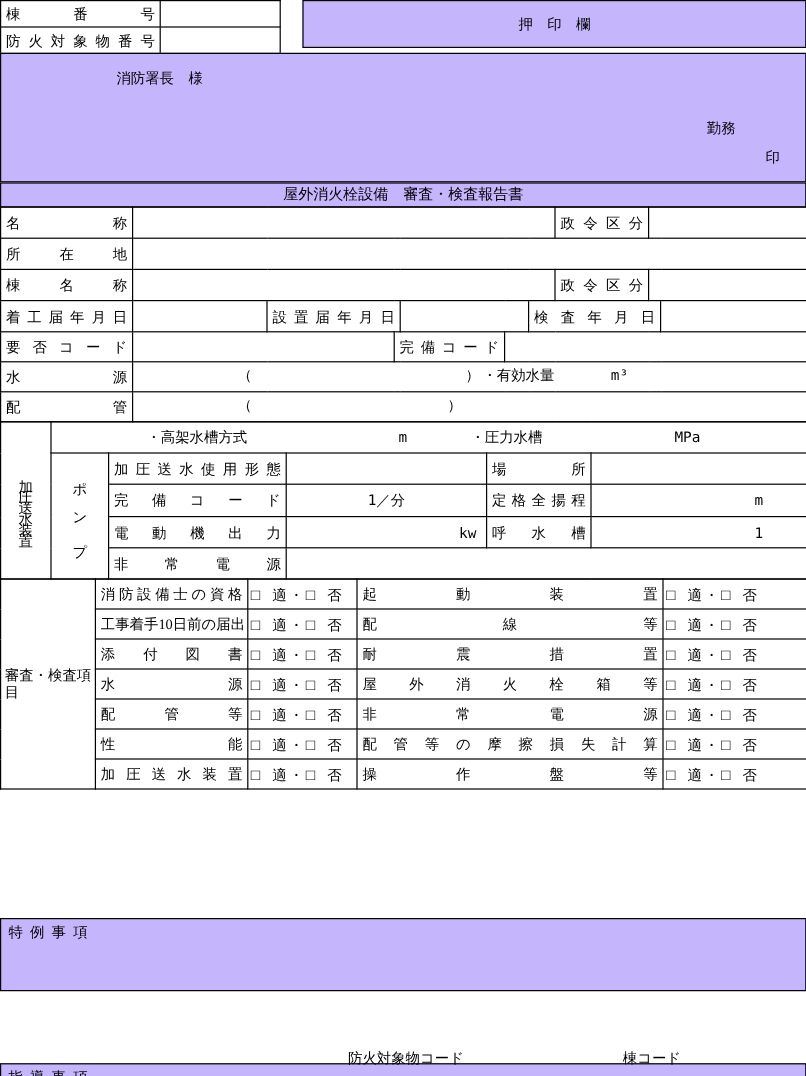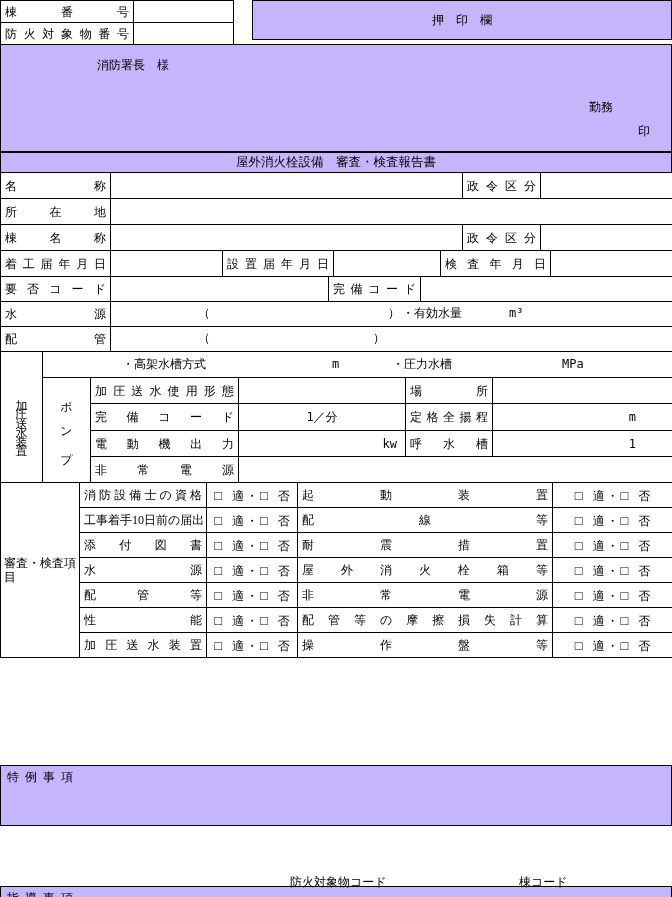--- a/index.html
+++ b/index.html
@@ -9,21 +9,21 @@
   table{border-collapse:collapse;table-layout:fixed;}
   td{border:1px solid #000;padding:0 4px;overflow:hidden;white-space:nowrap;box-sizing:border-box;font-size:12px;}
   .jl{text-align:justify;text-align-last:justify;}
   .ctr{text-align:center;text-align-last:center;}
   .box{border:1px solid #000;box-sizing:border-box;background:#c4b5fd;}
   .vert{writing-mode:vertical-rl;margin:auto;letter-spacing:9px;}
   .vert2{writing-mode:vertical-rl;margin:auto;letter-spacing:12px;}
   .vcell{text-align:center;vertical-align:middle;padding:0;}
   .vcell div{display:flex;height:100%;}
   .unit{font-family:"DejaVu Sans Mono",monospace;text-align:center;}
-  .chk{text-align:center;padding:0 2px;}
+  .chk{padding:0 2px;}
   .cb{font-size:13px;}
   .cw{margin-left:10px;}
   .cs{margin-left:2px;}
   .cb2{margin-left:2px;font-size:13px;}
   .seclabel{position:absolute;left:6px;top:5px;letter-spacing:6px;}
   .wrapcell{white-space:normal;vertical-align:middle;padding:0 3px;line-height:1.2;}
   .rel{position:relative;}
   .fill{background:#fff;}
 </style>
 </head>

